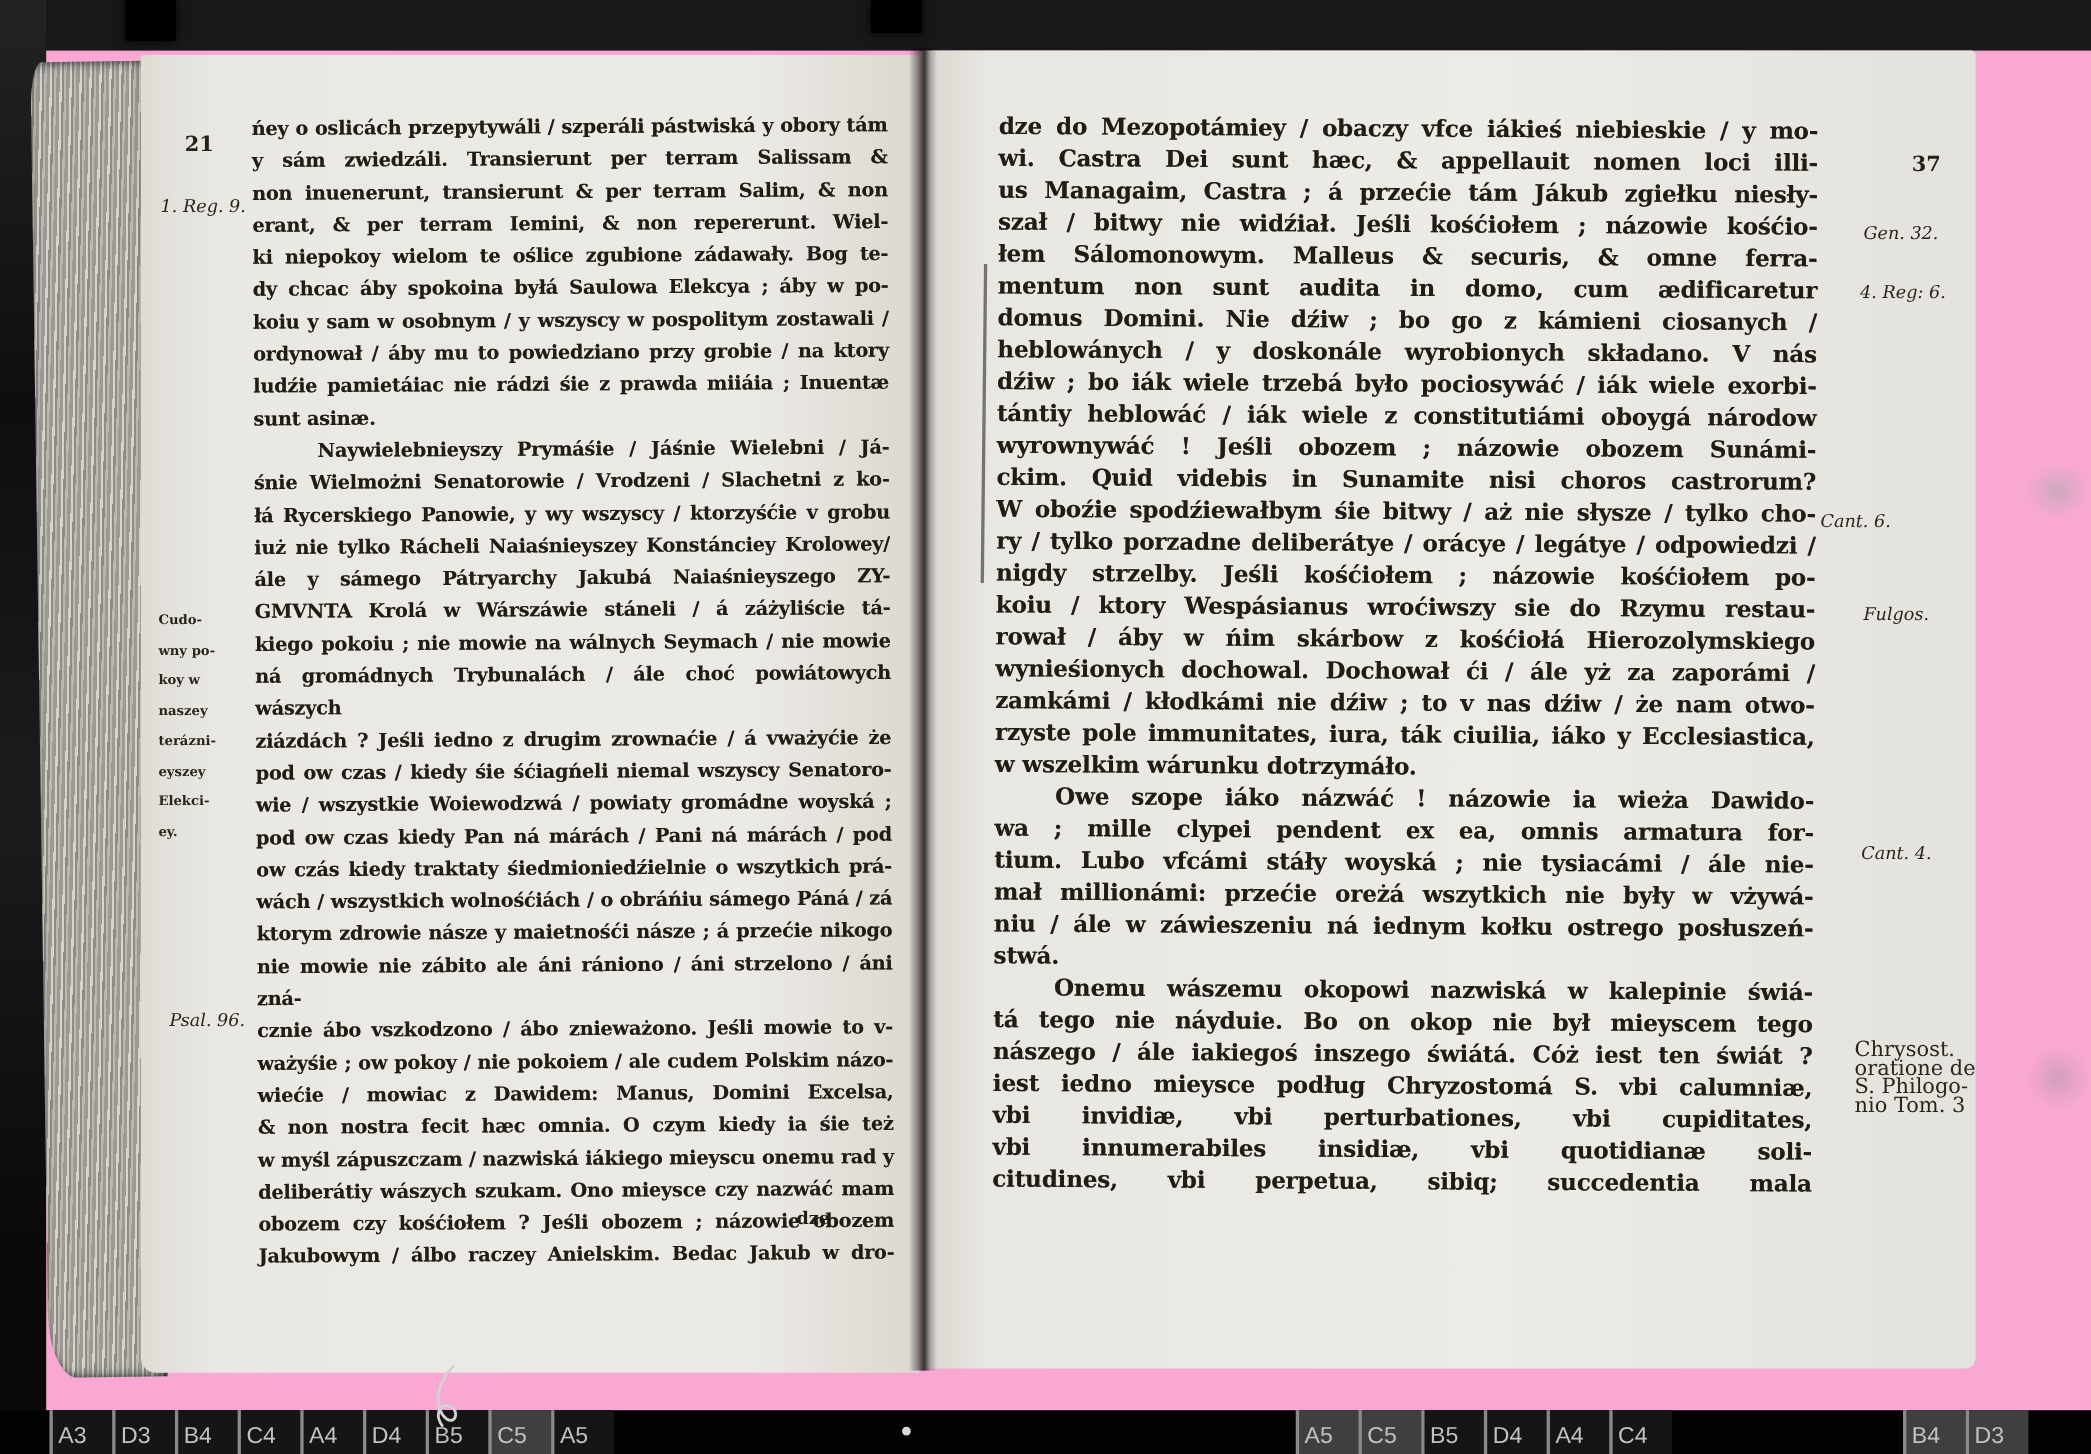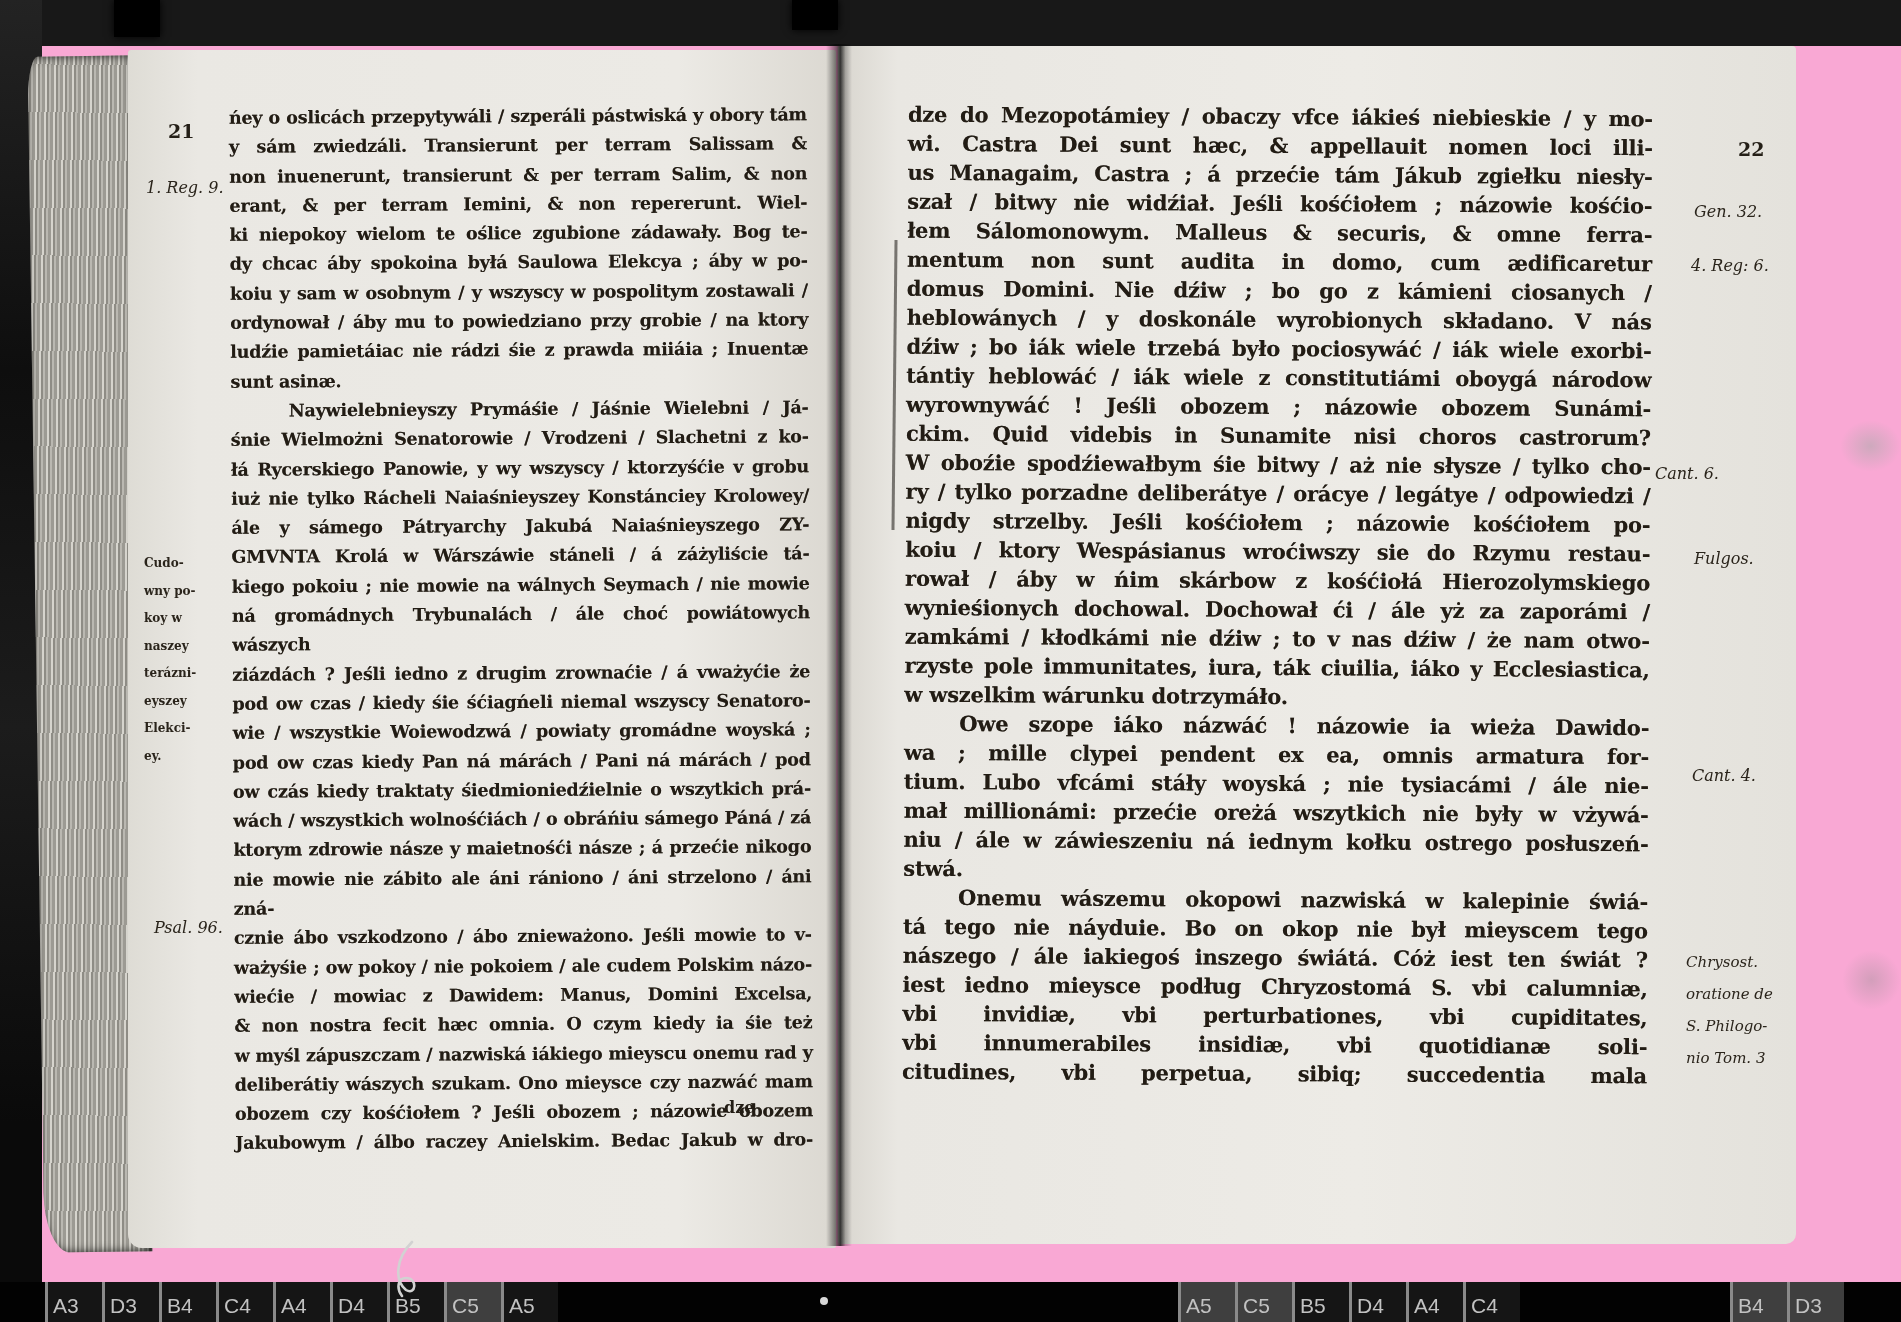--- a/index.html
+++ b/index.html
@@ -35,21 +35,21 @@
 
   .mnote{position:absolute;color:#2a241b;font-size:16px;white-space:pre-line;}
   .n-reg1{left:18px;top:128px;font-style:italic;}
   .n-cud{left:16px;top:500px;font-weight:700;font-size:12px;line-height:27.5px;}
   .n-psal{left:26px;top:868px;font-style:italic;}
   .n-gen{left:856px;top:156px;font-style:italic;}
   .n-reg3{left:853px;top:210px;font-style:italic;}
   .n-cant6{left:817px;top:418px;font-style:italic;}
   .n-fulgos{left:856px;top:503px;font-style:italic;}
   .n-cant4{left:854px;top:720px;font-style:italic;}
-  .n-chry{left:848px;top:900px;font-style:italic;font-size:15px;line-height:32px;}
+  .n-chry{left:848px;top:900px;font-size:19px;line-height:17px;}
 
   .body-block{position:absolute;color:#221c14;font-weight:700;
         text-shadow:0 0 .6px rgba(30,24,16,.55);}
   .left-body{left:104px;top:52px;width:578px;font-size:17.5px;line-height:29.3px;
         letter-spacing:-.2px;transform:rotate(-0.35deg);}
   .right-body{left:67px;top:56px;width:745px;font-size:21px;line-height:29px;
         letter-spacing:-.2px;transform:rotate(0.35deg);}
   .text-line{text-align:justify;text-align-last:justify;white-space:normal;}
   .left-body .text-line:nth-child(10){text-align-last:left;}
   .right-body .text-line:nth-child(21),
@@ -137,21 +137,21 @@
         <div class="text-line">&amp; non nostra fecit hæc omnia.  O czym kiedy ia śie też</div>
         <div class="text-line">w myśl zápuszczam / nazwiská iákiego mieyscu onemu rad y</div>
         <div class="text-line">deliberátiy wászych szukam.  Ono mieysce czy nazwáć mam</div>
         <div class="text-line">obozem czy kośćiołem ?  Jeśli obozem ; názowie obozem</div>
         <div class="text-line">Jakubowym / álbo raczey Anielskim. Bedac Jakub w dro-</div>
       </div>
     <div class="catchword lp-catch">dze</div>
   </div>
 
   <div class="page right-page">
-    <div class="pagenum pn-right">22</div>
+    <div class="pagenum pn-right">37</div>
     <div class="mnote n-gen">Gen. 32.</div>
     <div class="mnote n-reg3">4. Reg: 6.</div>
     <div class="mnote n-cant6">Cant. 6.</div>
     <div class="mnote n-fulgos">Fulgos.</div>
     <div class="mnote n-cant4">Cant. 4.</div>
     <div class="mnote n-chry">Chrysost.
 oratione de
 S. Philogo-
 nio Tom. 3</div>
     <div class="body-block right-body">

